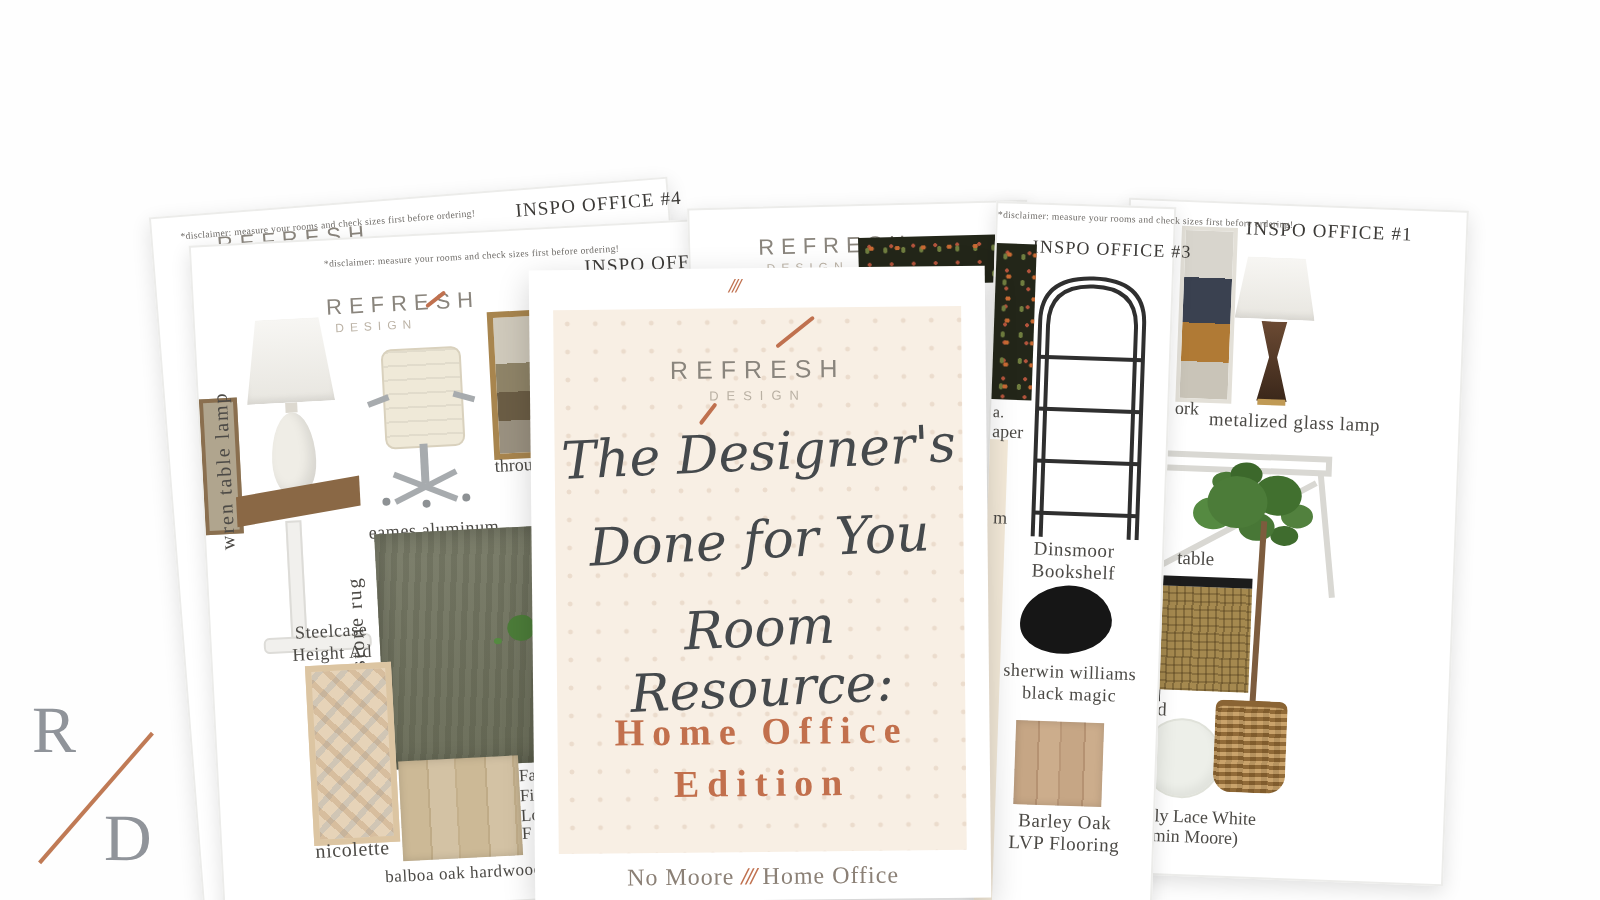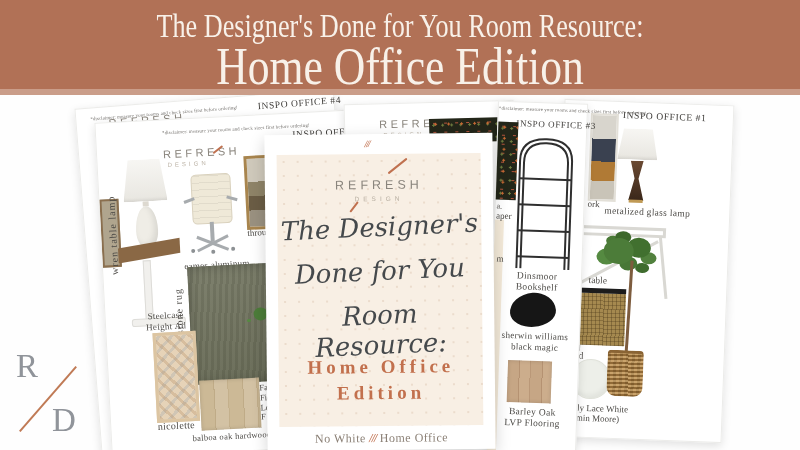--- a/index.html
+++ b/index.html
@@ -242,31 +242,26 @@
       <div class="cbrand">REFRESH</div>
       <div class="cbrandsub">DESIGN</div>
       <div class="tick" style="left:76px;top:46px;height:13px;transform:rotate(38deg);"></div>
       <div class="script" style="top:58px;">The Designer's</div>
       <div class="script" style="top:102px;">Done for You</div>
       <div class="script" style="top:146px;">Room Resource:</div>
       <div class="edition" style="top:202px;">Home Office</div>
       <div class="edition" style="top:228px;">Edition</div>
     </div>
     <div id="tagline">
-      <span style="position:static;">No White</span>
+      <span style="position:static;">No Moore</span>
       <span style="position:static;" class="slashes">///</span>
       <span style="position:static;">Home Office</span>
     </div>
   </div>
 
   <div id="monogram">
     <span style="left:16px;top:8px;">R</span>
     <div class="line" style="top:58px;"></div>
     <span style="left:52px;top:62px;">D</span>
   </div>
 
-  <div id="banner">
-    <div class="l1">The Designer's Done for You Room Resource:</div>
-    <div class="l2">Home Office Edition</div>
-    <div class="strip"></div>
-  </div>
 
 </div>
 
 </body></html>

